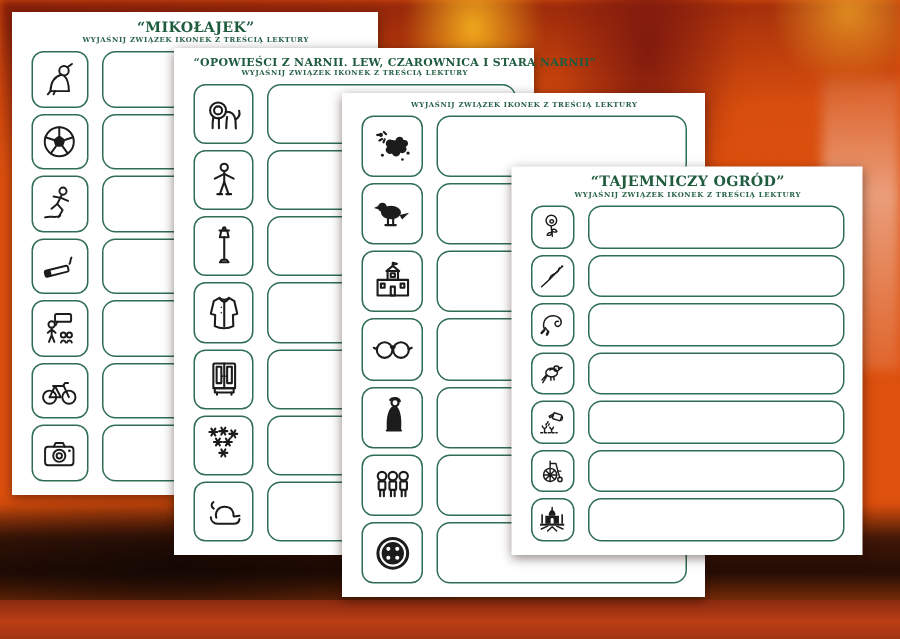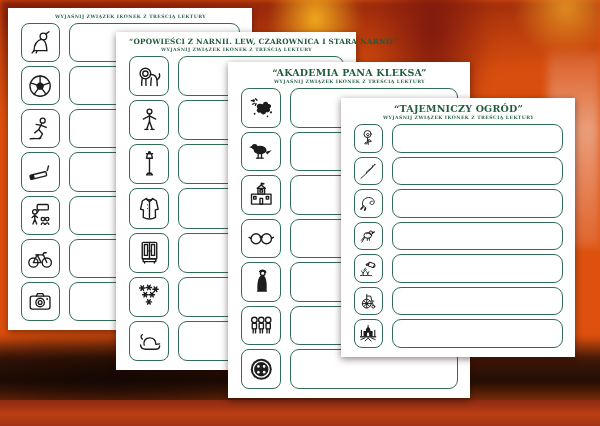--- a/index.html
+++ b/index.html
@@ -23,21 +23,21 @@
   .bg-dark-left{left:-25px;top:330px;width:350px;height:95px;
     background:radial-gradient(ellipse at 40% 50%,rgba(18,7,4,.82),rgba(18,7,4,0) 75%);filter:blur(5px)}
   .bg-bottom{left:0;top:400px;width:600px;height:26px;
     background:linear-gradient(180deg,#8a2a10,#bb3e15 55%,#a23412)}
 
   .page{position:absolute;background:#fff;box-shadow:0 2px 7px rgba(30,8,0,.5);
     display:flex;flex-direction:column;padding:5px 12px 9px 13px}
   .page-1{left:8px;top:8px;width:244px;height:322px;z-index:1}
   .page-2{left:116px;top:32px;width:240px;height:338px;z-index:2}
   .page-3{left:228px;top:62px;width:242px;height:336px;z-index:3}
-  .page-4{left:341px;top:98px;width:234px;height:259px;z-index:4}
+  .page-4{left:341px;top:111px;width:234px;height:259px;z-index:4}
 
   .title{font-family:"DejaVu Serif",serif;font-weight:bold;color:#1f5c3e;font-size:9.5px;
     text-align:center;letter-spacing:.2px;white-space:nowrap}
   .page-2 .title{font-size:7.3px}
   .subtitle{font-family:"DejaVu Serif",serif;font-weight:bold;color:#2a6448;font-size:4.6px;
     text-align:center;letter-spacing:.45px;margin-top:1px;white-space:nowrap}
 
   .rows{flex:1;display:flex;flex-direction:column;gap:4px;margin-top:4px;min-height:0}
   .row{flex:1;display:flex;gap:9px;min-height:0}
   .icon-box{height:100%;aspect-ratio:1/1;border:1.4px solid #2f6e52;border-radius:8px;
@@ -58,20 +58,21 @@
   <div class="bg bg-top"></div>
   <div class="bg bg-maroon"></div>
   <div class="bg bg-flame"></div>
   <div class="bg bg-flame2"></div>
   <div class="bg bg-pale"></div>
   <div class="bg bg-dark-band"></div>
   <div class="bg bg-dark-left"></div>
   <div class="bg bg-bottom"></div>
 
   <div class="page page-1">
+    <div class="title">“MIKOŁAJEK”</div>
     <div class="subtitle">WYJAŚNIJ ZWIĄZEK IKONEK Z TREŚCIĄ LEKTURY</div>
     <div class="rows">
         <div class="row">
           <div class="icon-box">
             <svg class="ic" viewBox="0 0 24 24">
               <path d="M13.5 9.5C9.5 10.5 7 13.5 6.8 19.3"></path>
               <circle cx="14.8" cy="7.2" r="2.8"></circle>
               <path d="M16.8 5.2L19.5 3.2"></path>
               <path d="M14.8 10.2c2 1.6 2.8 4.6 2.9 9.1"></path>
               <path d="M6.8 19.3h10.9"></path>
@@ -238,21 +239,20 @@
               <path d="M6.2 10.8c-1.4-.8-1.6-2.6-.2-3.6"></path>
               <path d="M17.6 15.2l2.8-.4"></path>
             </svg>
           </div>
           <div class="answer-box"></div>
         </div>
       </div>
   </div>
 
   <div class="page page-3">
-    <div class="title">“AKADEMIA PANA KLEKSA”</div>
     <div class="subtitle">WYJAŚNIJ ZWIĄZEK IKONEK Z TREŚCIĄ LEKTURY</div>
     <div class="rows">
         <div class="row">
           <div class="icon-box">
             <svg class="ic" viewBox="0 0 24 24">
               <path class="f" d="M13.4 8.6c.4-2.6 4-2.8 4.4-.2 2.4-.6 3.4 2.6 1.2 3.6 1.4 2-1 4.2-3 3.2-.2 2.4-3.6 2.8-4.4.4-2.6 1-4.6-1.8-2.6-3.6-1.8-1.6-.2-4.4 2-3.8z"></path>
               <path d="M7.2 4l1.2 1.2M3.6 5.6h1.6M4.8 8.6l1.4-.8M7.6 8l-.6 1.6"></path>
               <circle class="f" cx="5.6" cy="5.6" r="1.1"></circle>
               <circle class="f" cx="20.2" cy="15.4" r=".9"></circle>
               <circle class="f" cx="6.4" cy="16.6" r=".8"></circle>

